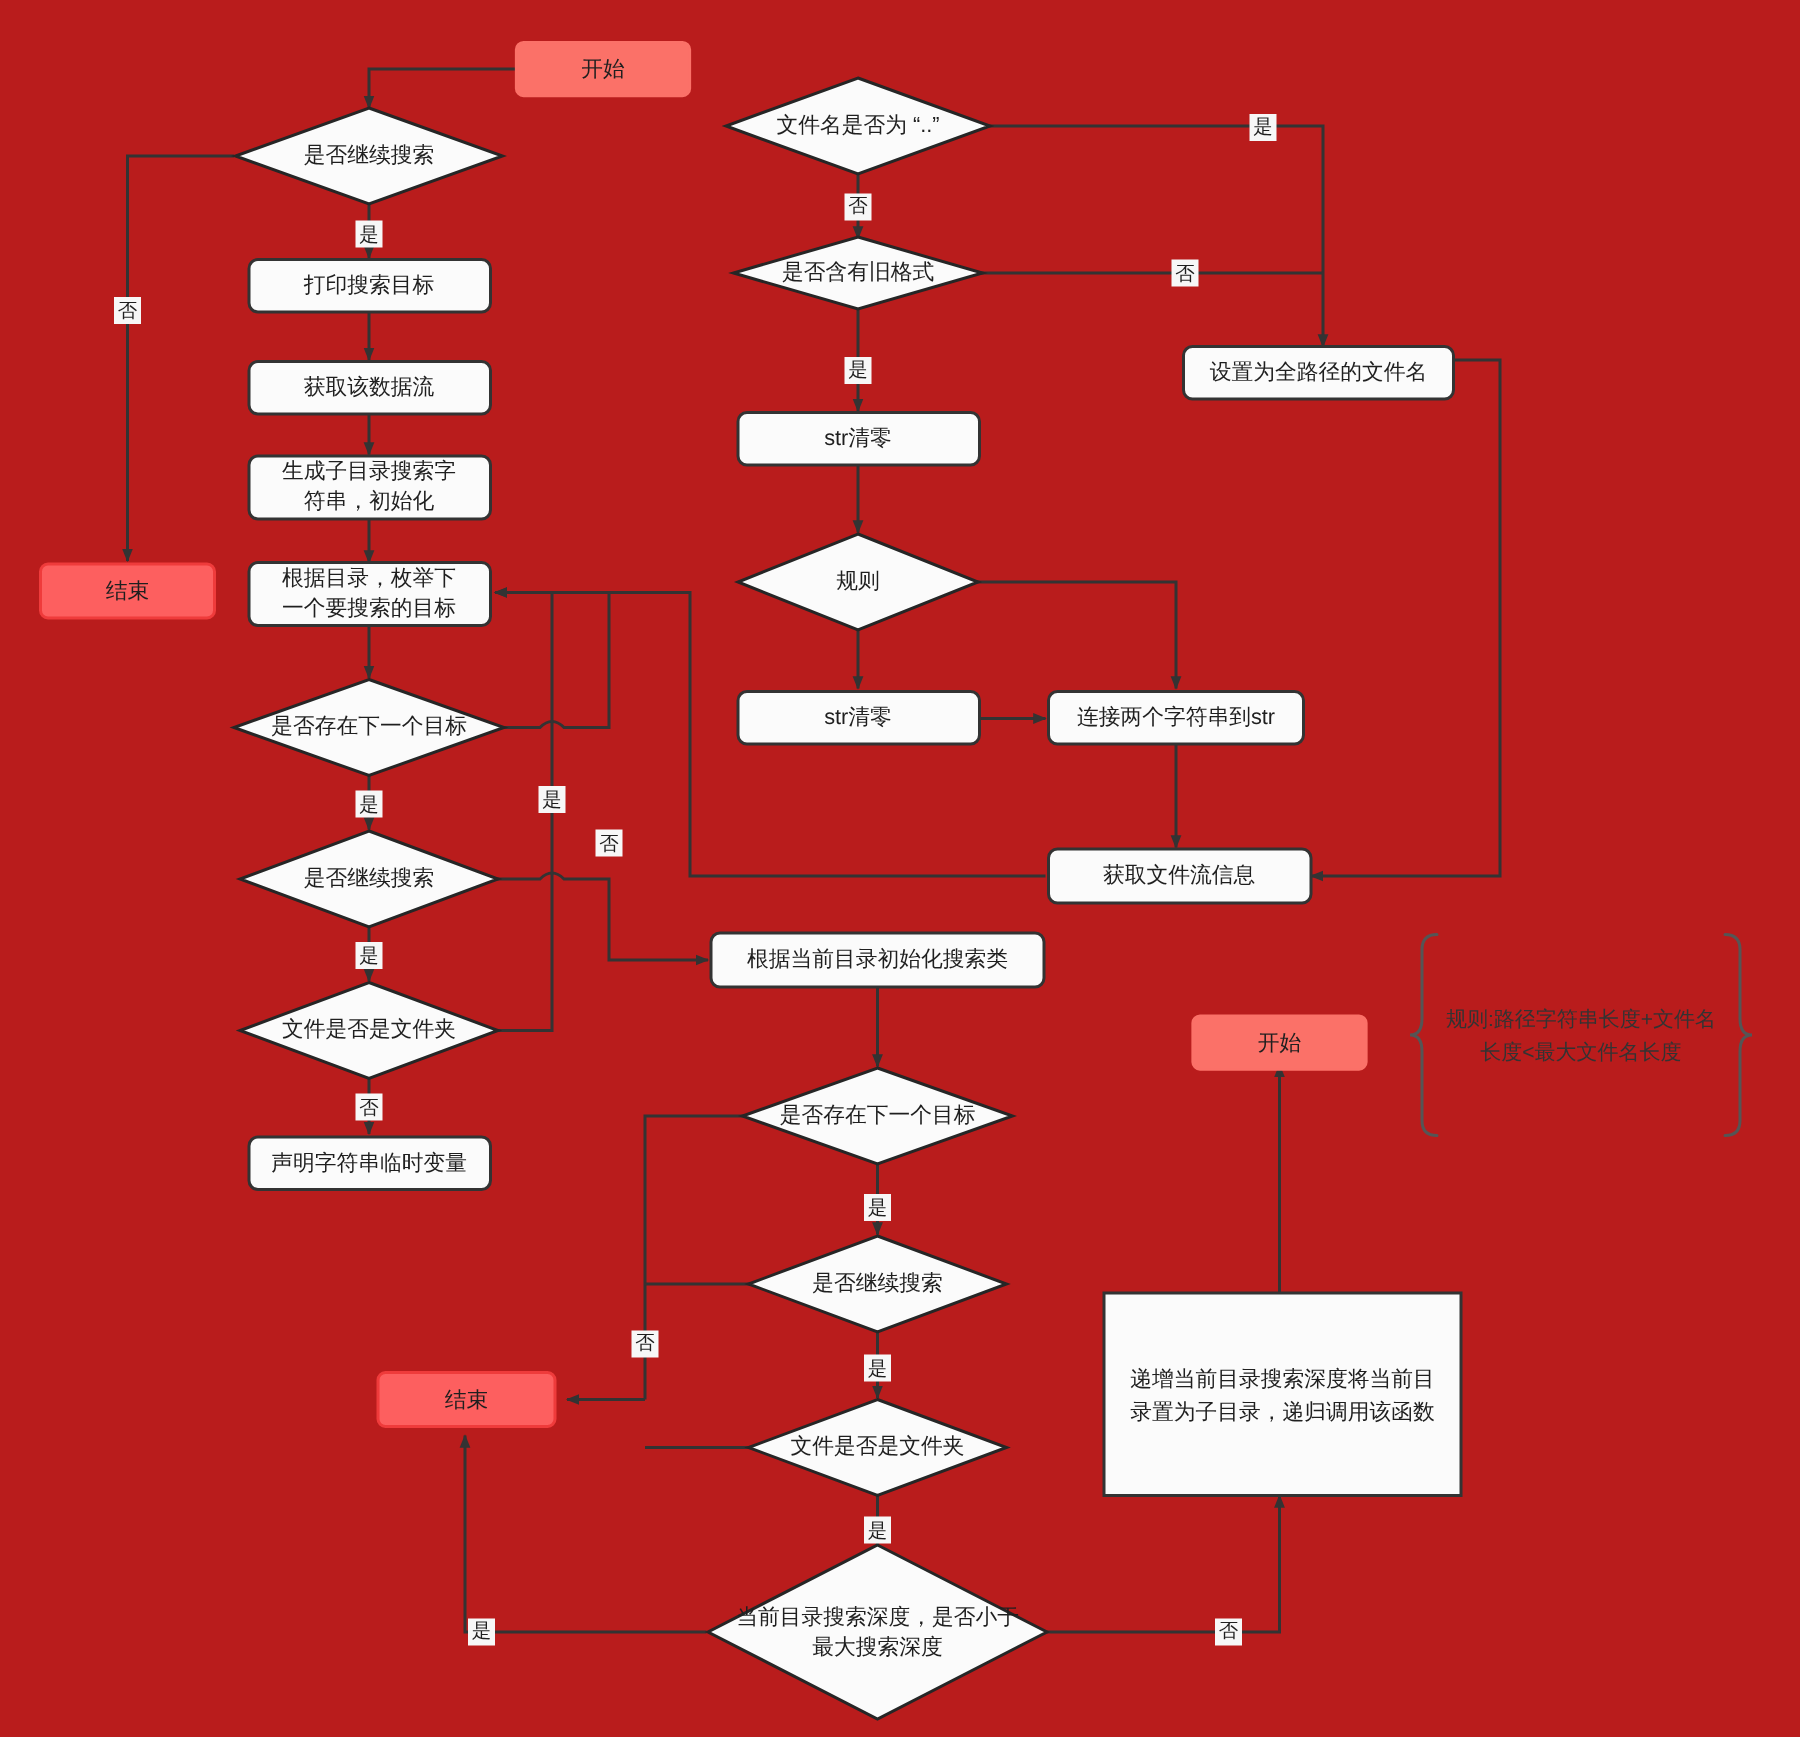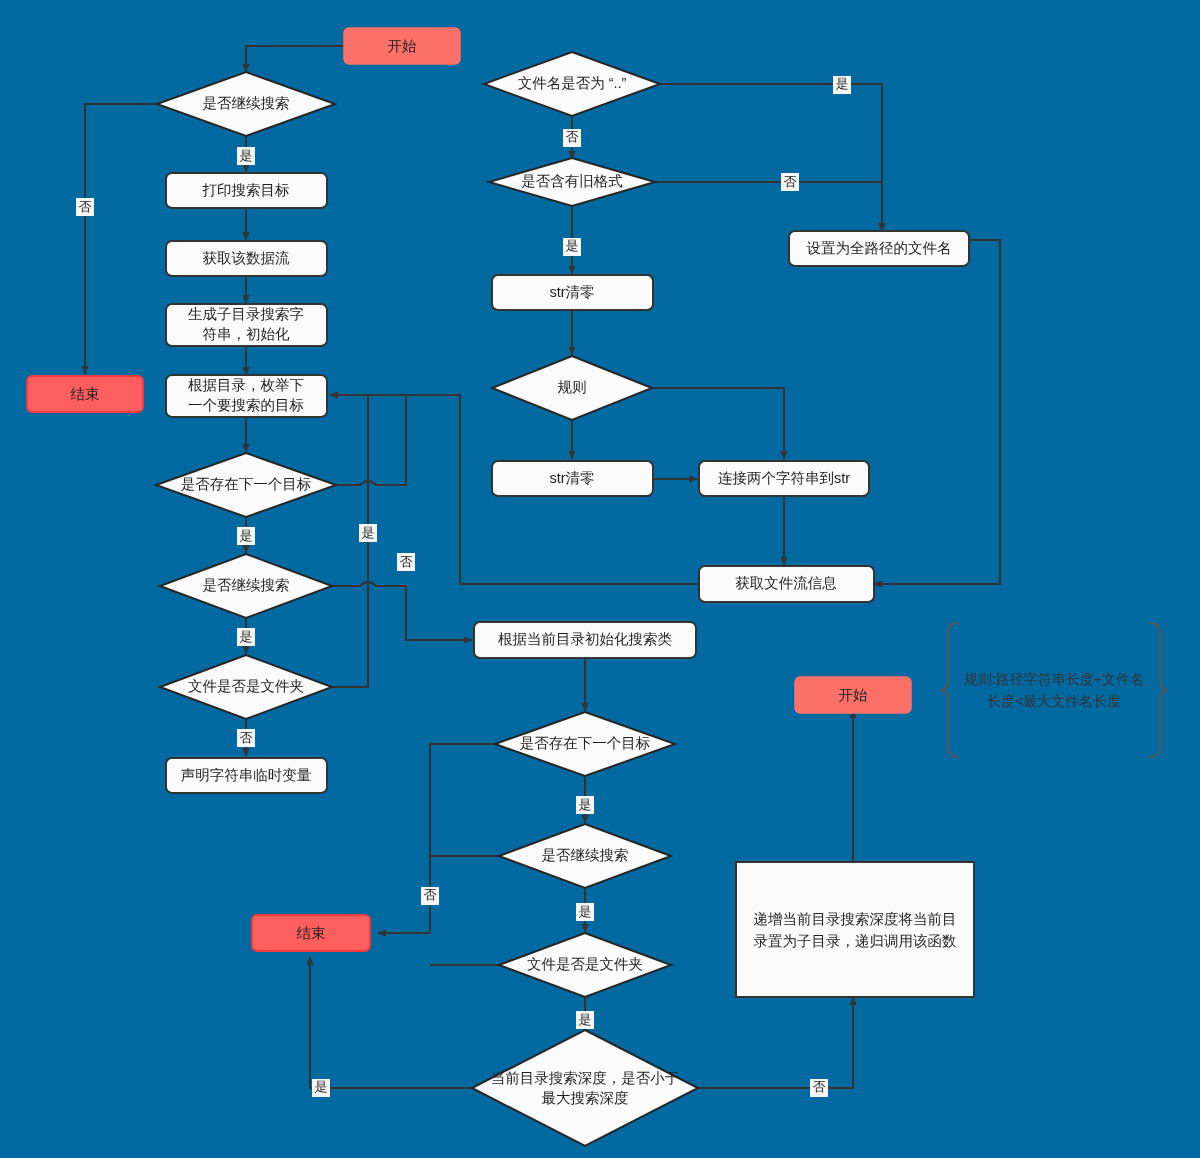--- a/index.html
+++ b/index.html
@@ -1,17 +1,17 @@
 <!DOCTYPE html>
 <html><head>
 <meta charset="utf-8">
 <style>
   html,body{margin:0;padding:0;background:#f7f7f7;}
   body{font-family:"Liberation Sans","DejaVu Sans",sans-serif;}
-  #canvas{position:relative;width:1200px;height:1158px;background:#0369a1;overflow:hidden;text-align:right;}
+  #canvas{position:relative;width:1200px;height:1158px;background:#b91c1c;overflow:hidden;text-align:right;}
   svg.layer{position:absolute;left:0;top:0;width:1200px;height:1158px;}
   text{font-family:"Liberation Sans","DejaVu Sans",sans-serif;fill:#1f1f1f;}
   .nodetxt{font-size:14.5px;text-anchor:middle;dominant-baseline:middle;}
   .edgelbl{font-size:13px;text-anchor:middle;dominant-baseline:middle;}
   .edgelbl-bg{fill:#f7f7f7;}
   .procbox{fill:#fbfbfb;stroke:#333333;stroke-width:2;}
   .sharpbox{fill:#fbfbfb;stroke:#333333;stroke-width:2;}
   .diamond{fill:#fbfbfb;stroke:#262626;stroke-width:2;}
   .startbox{fill:#fb7168;stroke:#fb7168;stroke-width:1.5;}
   .endbox{fill:#fd5f5f;stroke:#ef3b3b;stroke-width:2;}

